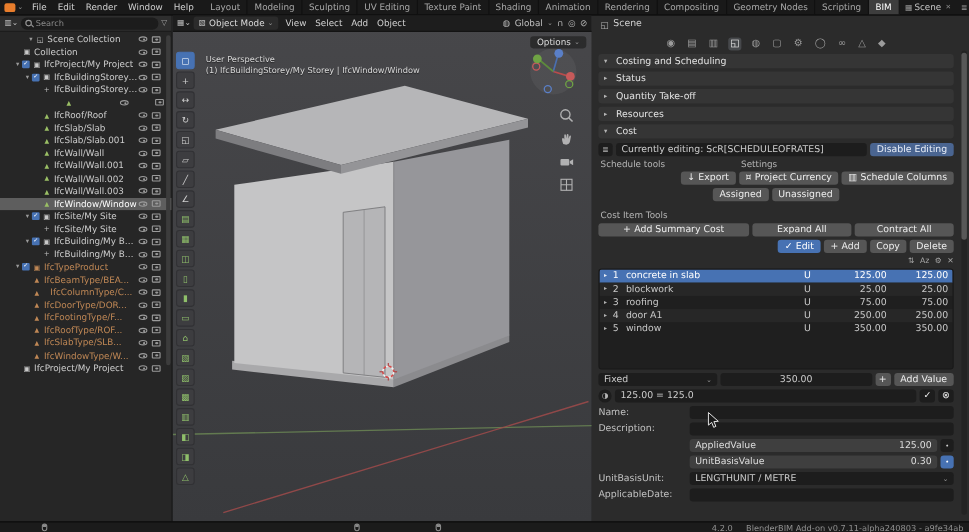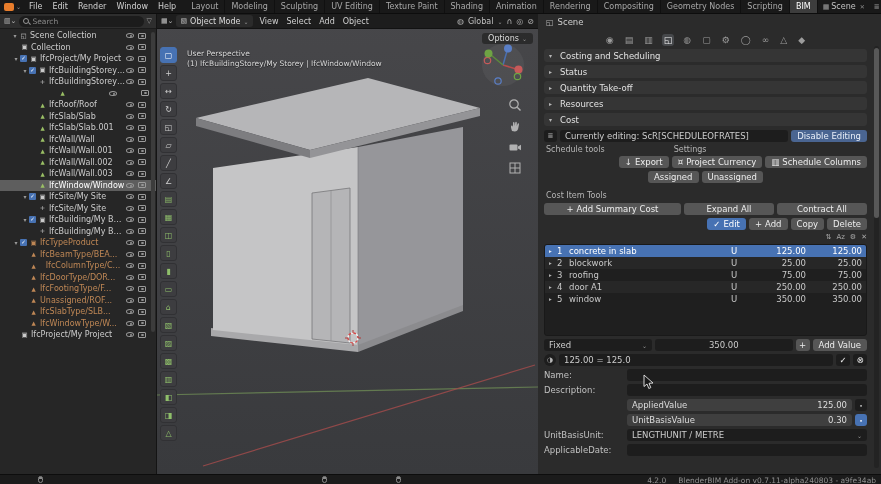--- a/index.html
+++ b/index.html
@@ -161,21 +161,21 @@
 <div id="outliner">
   <div class="ol-header">
     <span class="ol-mode">▥⌄</span>
     <div class="ol-search">
       <span class="mag"></span>
       <span>Search</span>
     </div>
     <span class="funnel">▽</span>
   </div>
   <div class="ol-body">
-    <div class="ol-row i-scene arr-open" style="padding-left: 11px;">
+    <div class="ol-row i-scene arr-open" style="padding-left: 11px; margin-left: 13px;">
         <span class="ol-arrow"></span>
 
         <span class="ol-icon"></span>
         <span class="ol-label">Scene Collection</span>
         <span class="ol-eye"></span>
         <span class="ol-cam"></span>
       </div>
       <div class="ol-row i-collection" style="padding-left: 12px;">
         <span class="ol-arrow"></span>
 
@@ -349,21 +349,21 @@
 
         <span class="ol-icon"></span>
         <span class="ol-label">IfcFootingType/F...</span>
         <span class="ol-eye"></span>
         <span class="ol-cam"></span>
       </div>
       <div class="ol-row c-dim i-mesh" style="padding-left: 21px;">
         <span class="ol-arrow"></span>
 
         <span class="ol-icon"></span>
-        <span class="ol-label">Unassigned/ROF...</span>
+        <span class="ol-label">IfcRoofType/ROF...</span>
         <span class="ol-eye"></span>
         <span class="ol-cam"></span>
       </div>
       <div class="ol-row c-dim i-mesh" style="padding-left: 21px;">
         <span class="ol-arrow"></span>
 
         <span class="ol-icon"></span>
         <span class="ol-label">IfcSlabType/SLB...</span>
         <span class="ol-eye"></span>
         <span class="ol-cam"></span>

